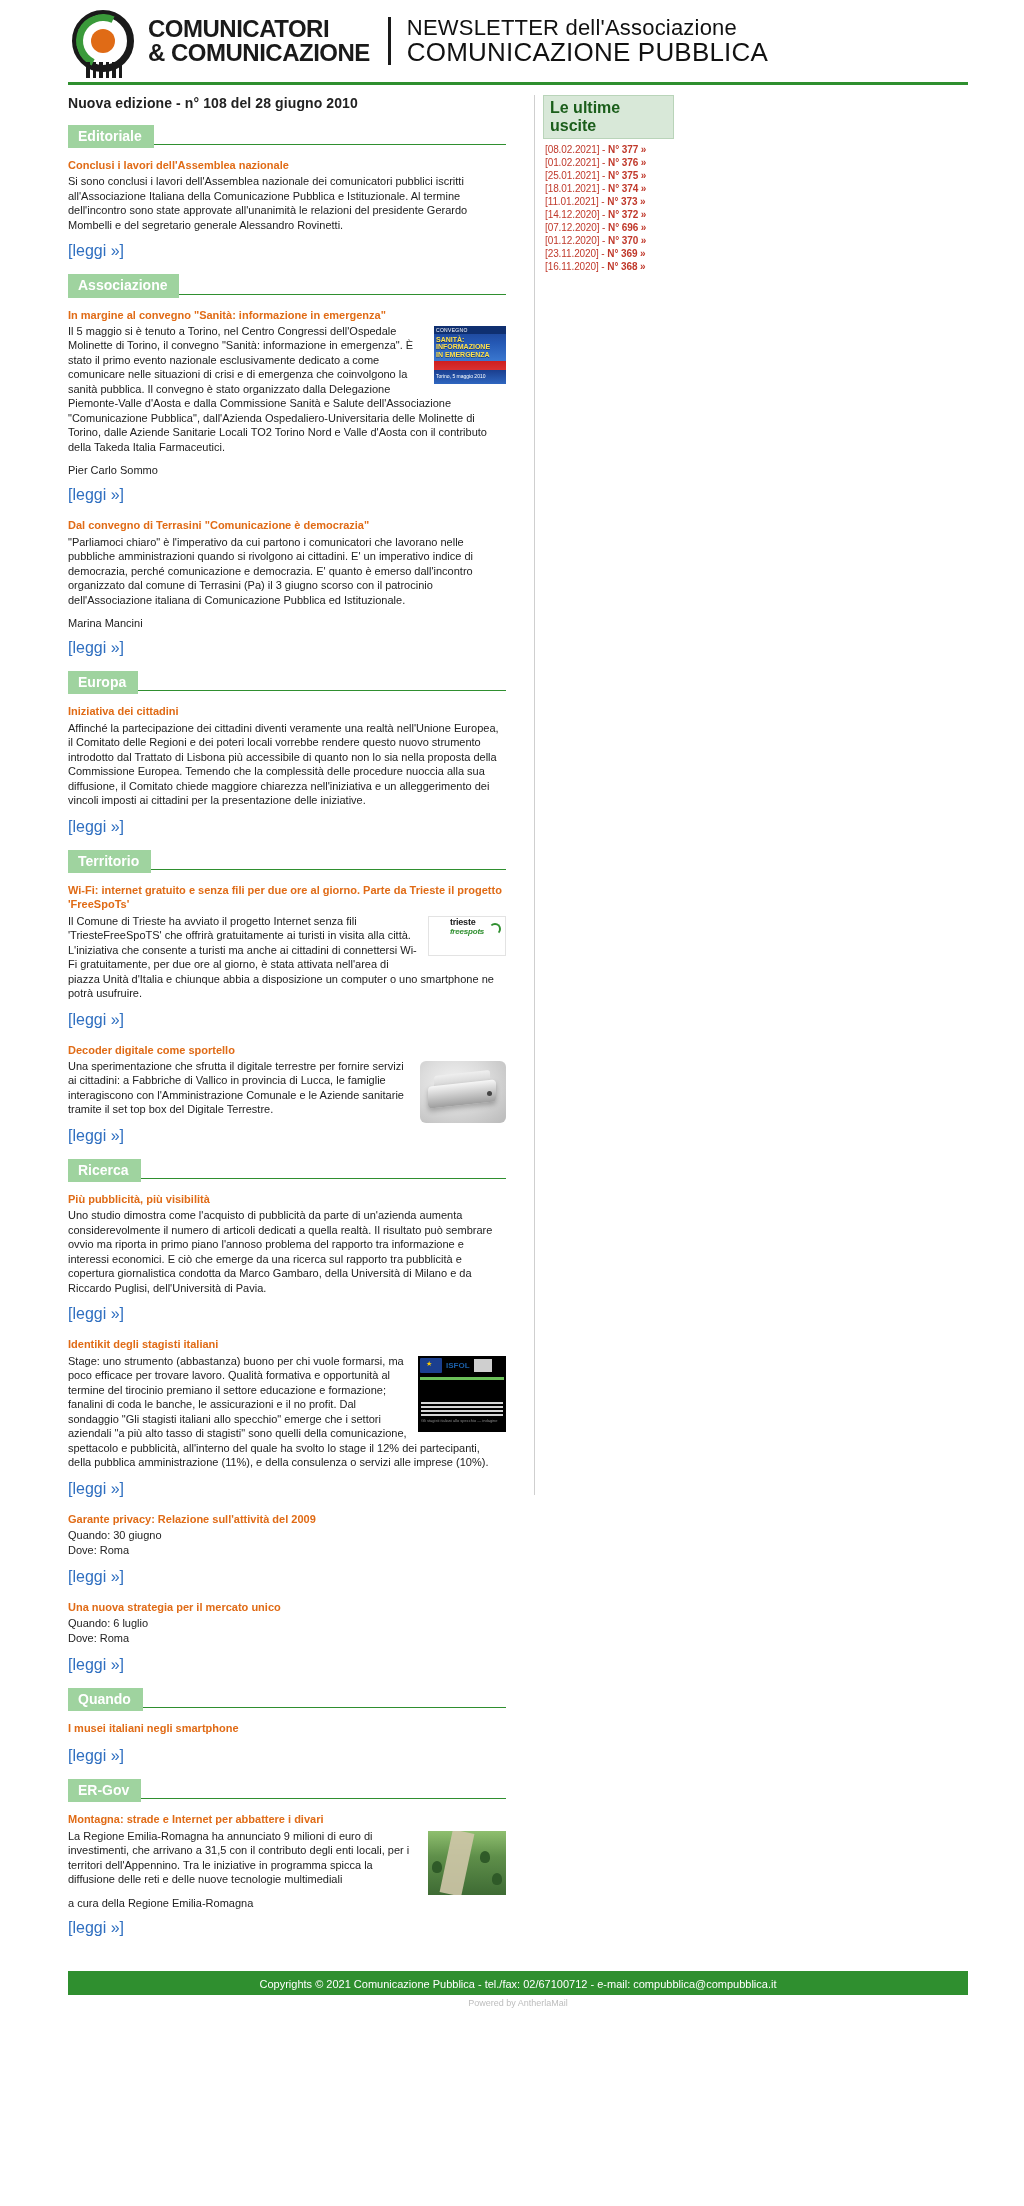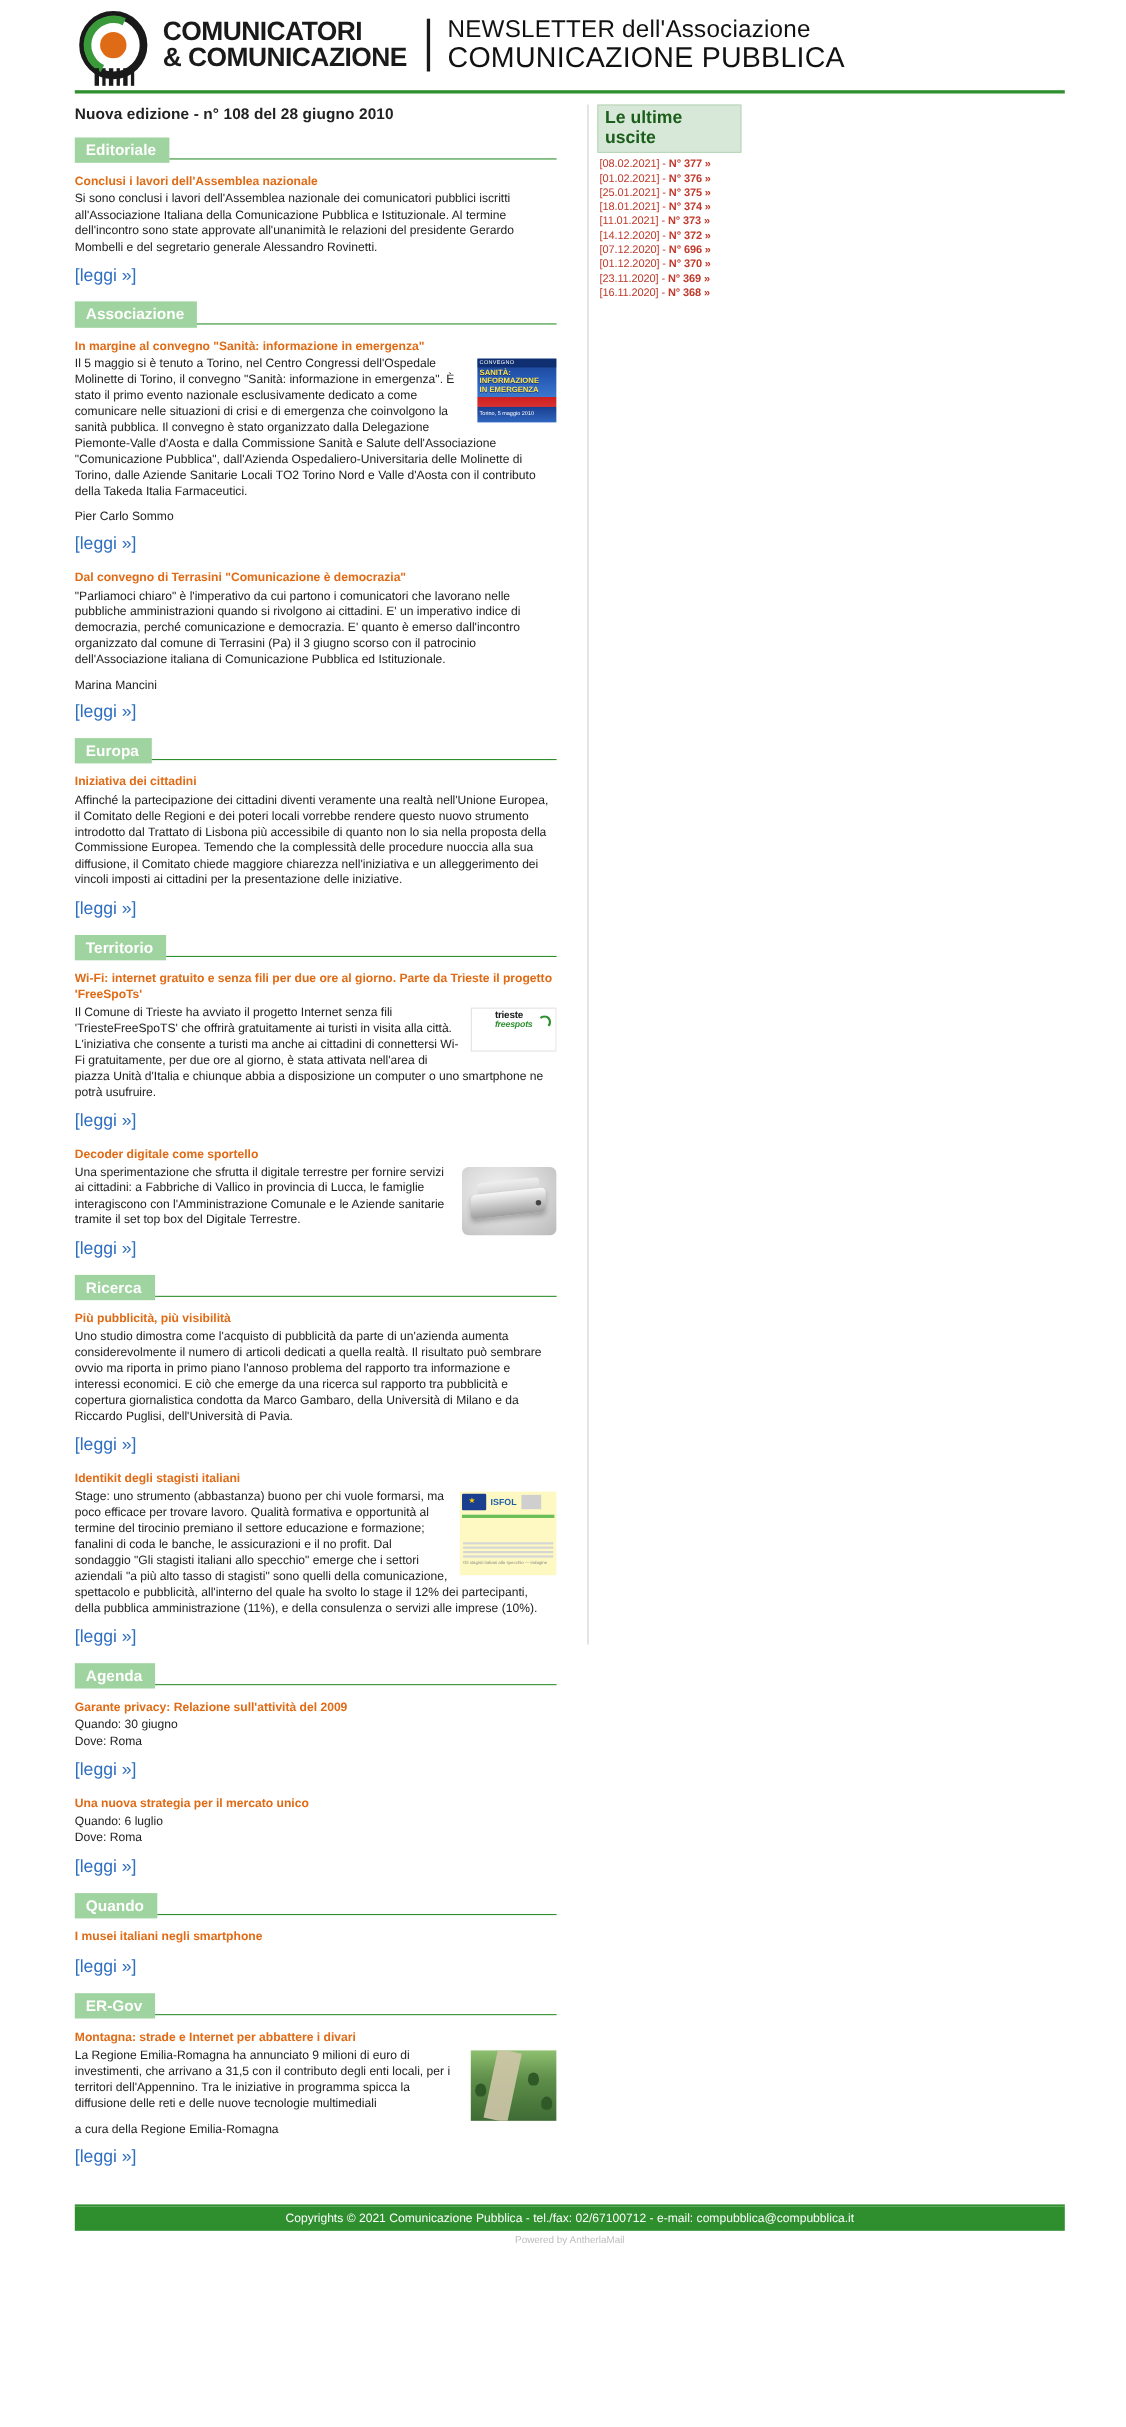--- a/index.html
+++ b/index.html
@@ -252,21 +252,21 @@
     border-radius: 3px;
     transform: skewY(-6deg);
   }
   .thumb-decoder .dot {
     position: absolute; right: 14px; top: 30px; width: 5px; height: 5px;
     background: #444; border-radius: 50%;
   }
 
   .thumb-stage {
     width: 88px; height: 76px;
-    background: #fef9c3;
+    background: #000000;
     position: relative;
     overflow: hidden;
   }
   .thumb-stage .logos { display: flex; gap: 4px; align-items: center; padding: 2px; }
   .thumb-stage .eu {
     width: 22px; height: 15px; background: #1b3f8f; position: relative; border-radius: 1px;
   }
   .thumb-stage .eu::after {
     content: "★"; color: #ffcc00; font-size: 7px; position: absolute; left: 6px; top: 2px;
   }
@@ -477,24 +477,20 @@
                   <i></i>
                 </div>
               <div class="caption">Gli stagisti italiani allo specchio — indagine</div>
             </div>
             <p class="art-body">Stage: uno strumento (abbastanza) buono per chi vuole formarsi, ma poco efficace per trovare lavoro. Qualità formativa e opportunità al termine del tirocinio premiano il settore educazione e formazione; fanalini di coda le banche, le assicurazioni e il no profit. Dal sondaggio "Gli stagisti italiani allo specchio" emerge che i settori aziendali "a più alto tasso di stagisti" sono quelli della comunicazione, spettacolo e pubblicità, all'interno del quale ha svolto lo stage il 12% dei partecipanti, della pubblica amministrazione (11%), e della consulenza o servizi alle imprese (10%).</p>
             <a class="leggi" href="#">[leggi »]</a>
           </div>
         </div>
 
         <div class="section">
-          <div class="sec-head">
-            <div class="sec-label">Agenda</div>
-            <div class="sec-rule"></div>
-          </div>
           <div class="article">
             <div class="art-title">Garante privacy: Relazione sull'attività del 2009</div>
             <p class="art-meta" style="white-space:pre-line;">Quando: 30 giugno
 Dove: Roma</p>
             <a class="leggi" href="#">[leggi »]</a>
           </div>
           <div class="article">
             <div class="art-title">Una nuova strategia per il mercato unico</div>
             <p class="art-meta" style="white-space:pre-line;">Quando: 6 luglio
 Dove: Roma</p>

